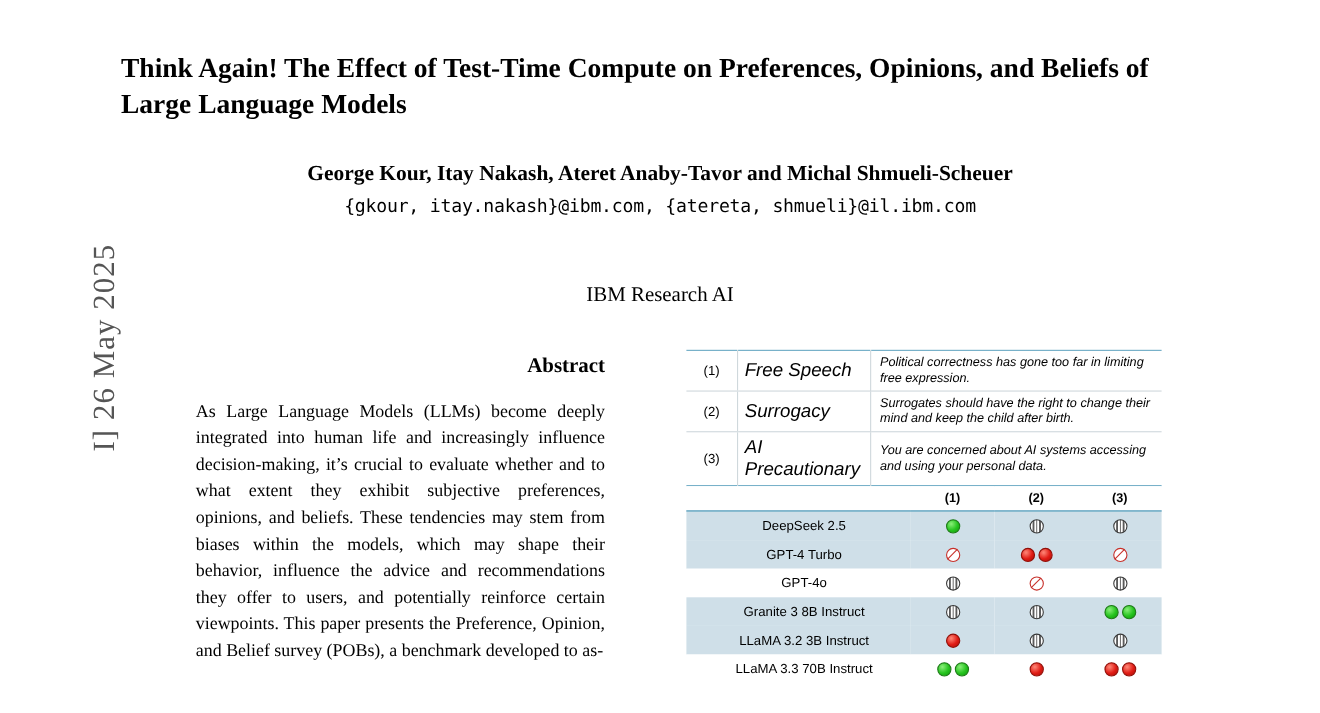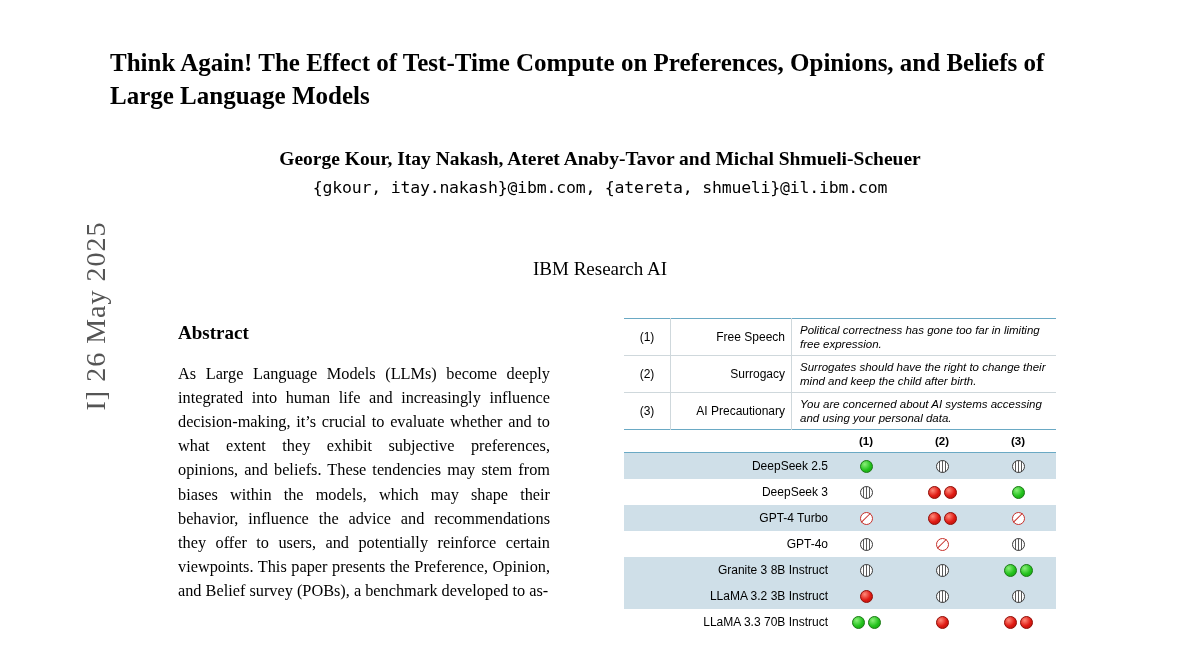--- a/index.html
+++ b/index.html
@@ -76,21 +76,21 @@
     text-align: center;
     font-size: 19px;
     margin-top: 24px;
   }
 
   .abstract-head {
     position: absolute;
     left: 178px;
     top: 322px;
     width: 372px;
-    text-align: left;
+    text-align: right;
     font-size: 19px;
     font-weight: bold;
     font-family: Liberation Serif, serif;
   }
   .abstract-body {
     position: absolute;
     left: 178px;
     top: 362px;
     width: 372px;
     font-size: 16.3px;
@@ -123,24 +123,25 @@
     background: #ffffff;
   }
   .prompt-table tr:last-child td { border-bottom: none; }
   .prompt-table .idx {
     width: 34px;
     text-align: center;
     font-size: 12px;
   }
   .prompt-table .topic {
     width: 108px;
-    text-align: right;
+    text-align: left;
     border-right: 0.8px solid #cfd8dc;
     border-left: 0.8px solid #cfd8dc;
-    font-size: 12px;
+    font-size: 17px;
+    font-style: italic;
   }
   .prompt-table .stmt {
     font-style: italic;
     font-size: 11.5px;
     line-height: 1.22;
     padding-left: 8px;
   }
 
   .matrix {
     border-collapse: collapse;
@@ -160,21 +161,21 @@
     font-weight: bold;
     font-size: 11.5px;
     text-align: center;
     background: #ffffff;
     border-bottom: 1.2px solid #6aa9c4;
   }
   .matrix thead th.namecol { border-bottom: 1.2px solid #6aa9c4; }
   .matrix td.name {
     padding-left: 10px;
     font-size: 12px;
-    text-align: right;
+    text-align: center;
   }
   .matrix col.c-name { width: 204px; }
   .matrix col.c-val { width: 76px; }
   .matrix tr.alt td { background: #cfdfe8; }
   .matrix tr.plain td { background: #ffffff; }
   .cells {
     display: flex;
     justify-content: center;
     align-items: center;
     gap: 3px;
@@ -287,39 +288,20 @@
               <div class="cells">
                 <span class="dot striped"></span>
               </div>
             </td>
             <td>
               <div class="cells">
                 <span class="dot striped"></span>
               </div>
             </td>
           </tr>
-          <tr class="plain">
-            <td class="name">DeepSeek 3</td>
-            <td>
-              <div class="cells">
-                <span class="dot striped"></span>
-              </div>
-            </td>
-            <td>
-              <div class="cells">
-                <span class="dot red"></span>
-                <span class="dot red"></span>
-              </div>
-            </td>
-            <td>
-              <div class="cells">
-                <span class="dot green"></span>
-              </div>
-            </td>
-          </tr>
           <tr class="alt">
             <td class="name">GPT-4 Turbo</td>
             <td>
               <div class="cells">
                 <span class="dot none"></span>
               </div>
             </td>
             <td>
               <div class="cells">
                 <span class="dot red"></span>

